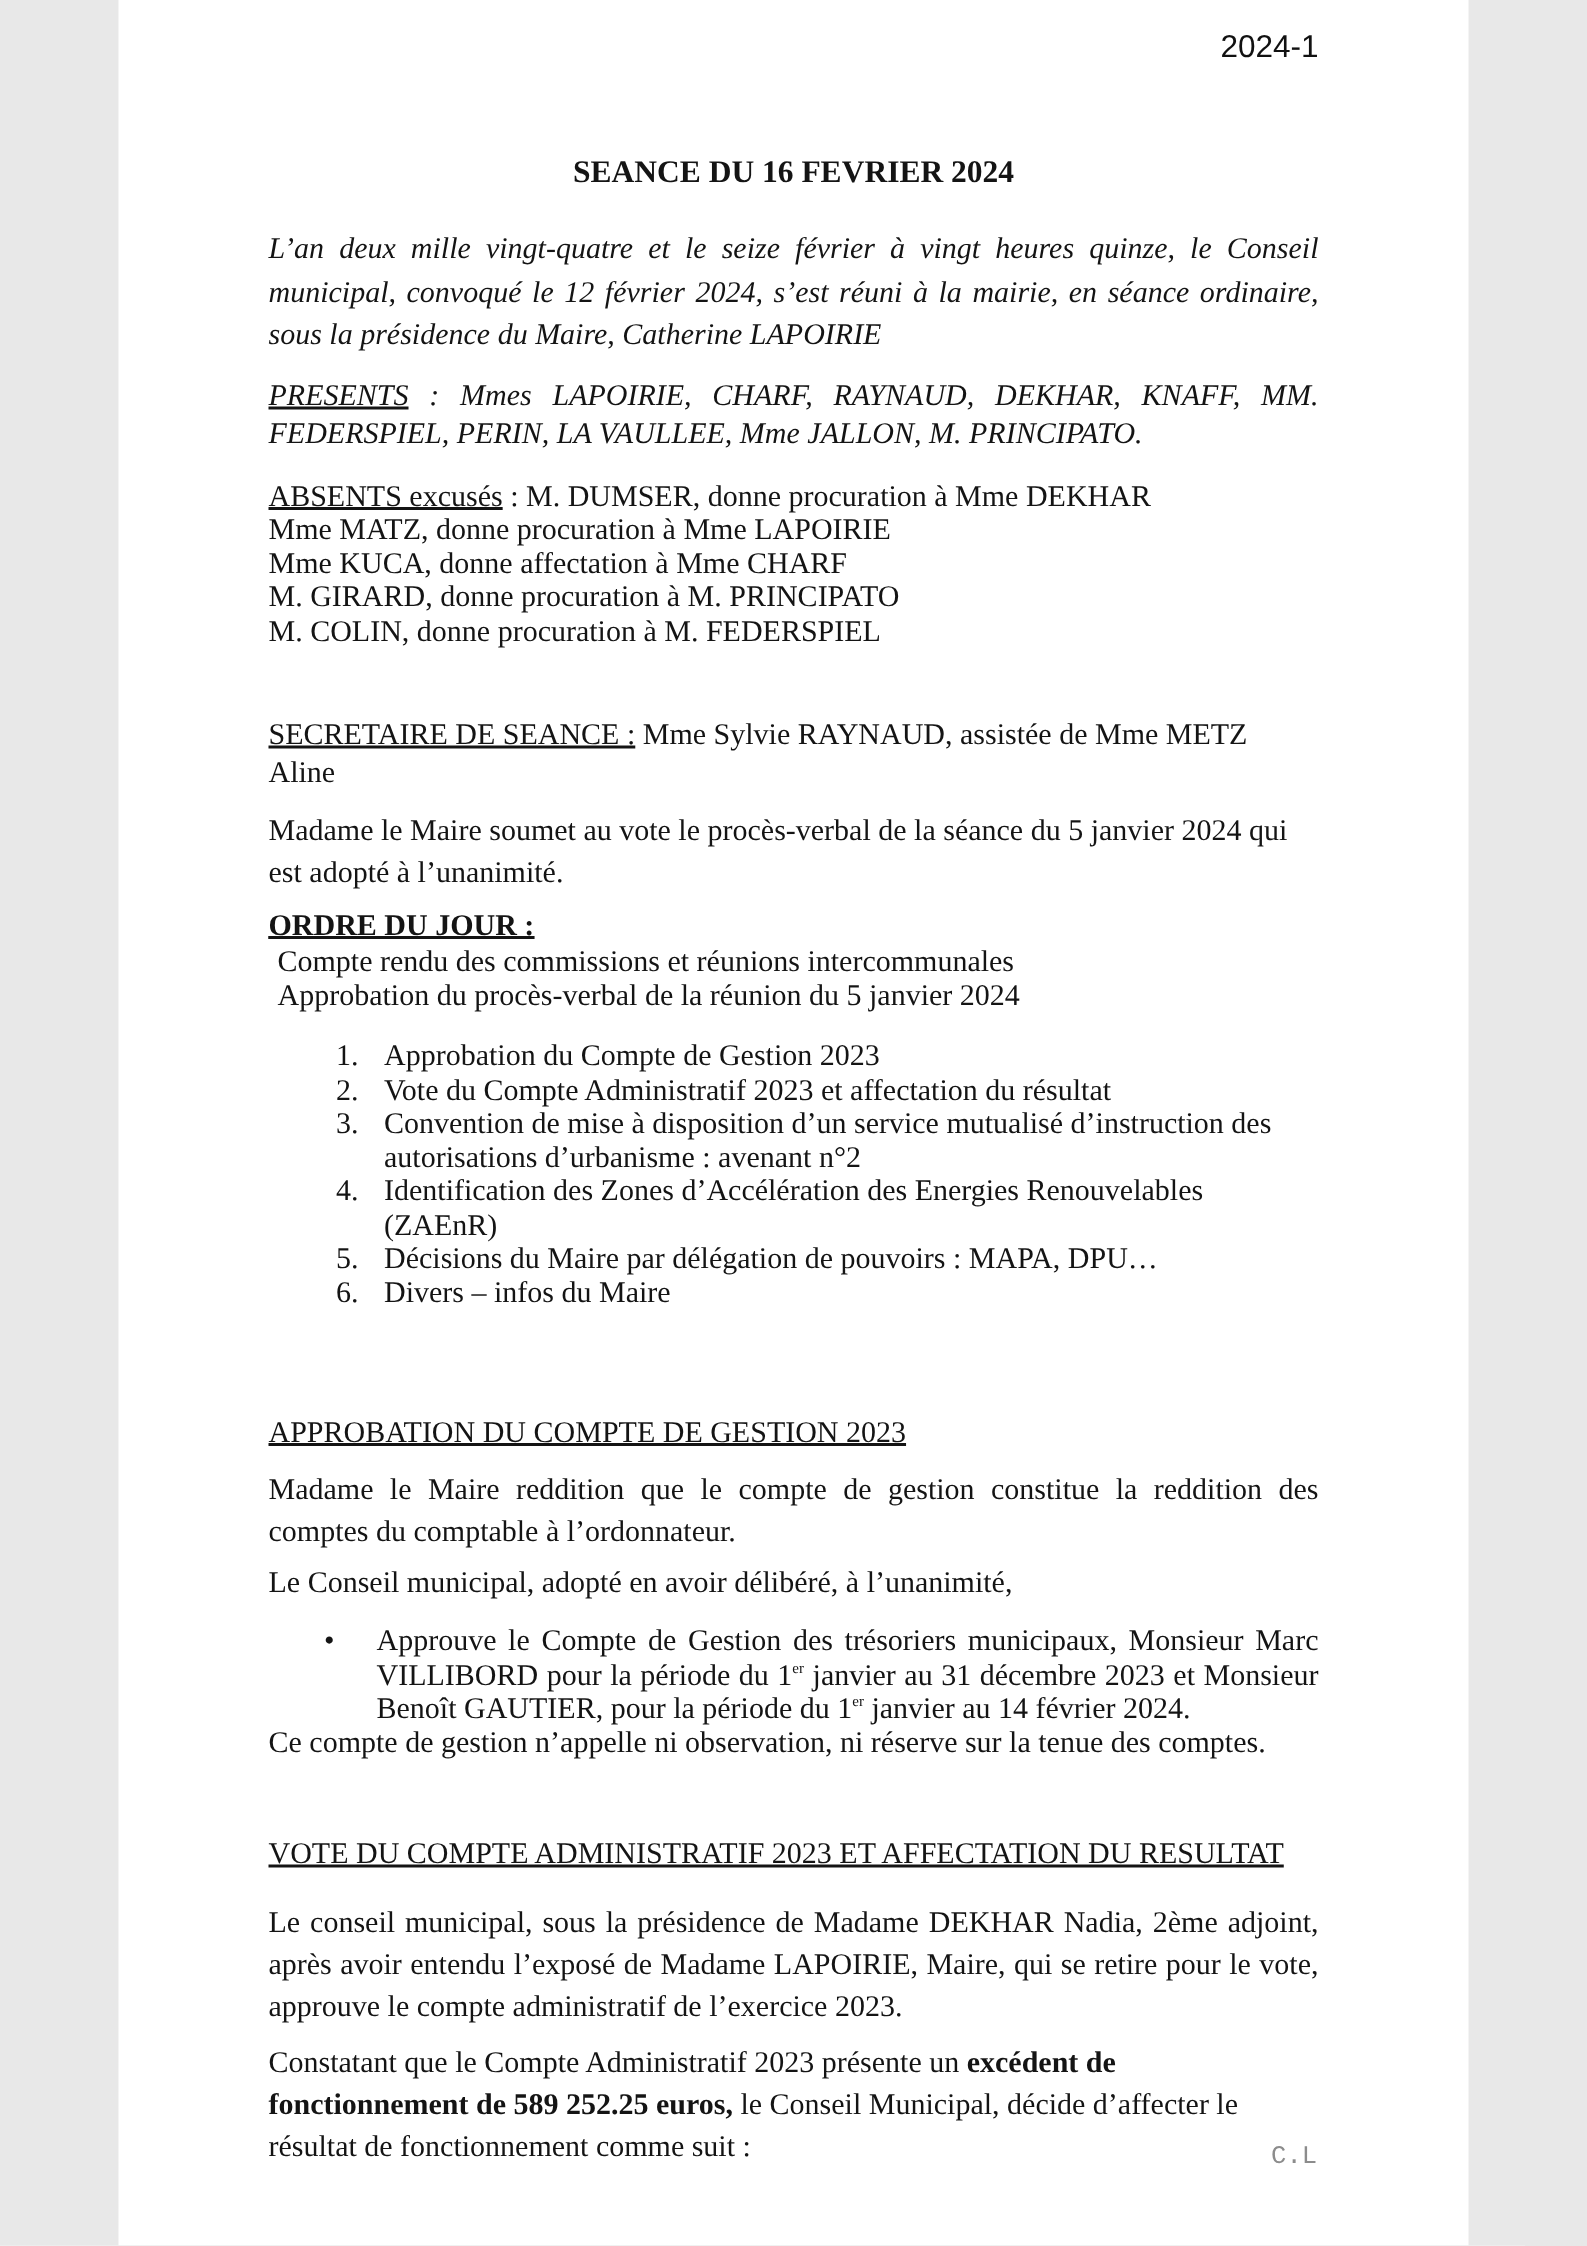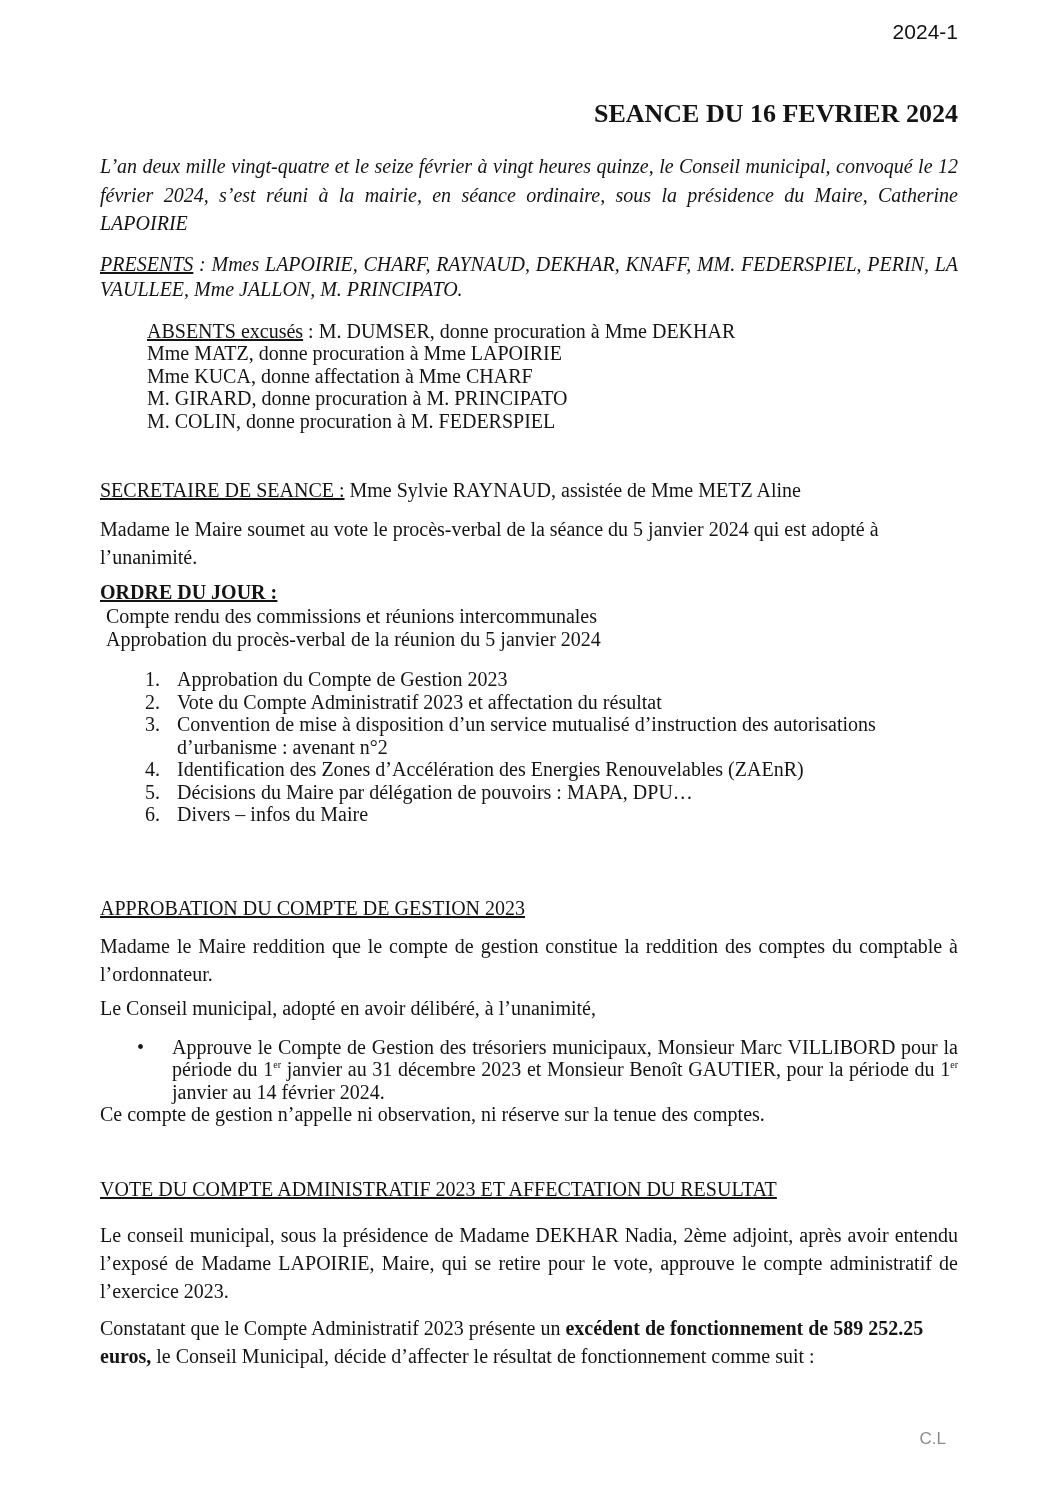--- a/index.html
+++ b/index.html
@@ -2,60 +2,60 @@
 <html lang="fr"><head>
 <meta charset="utf-8">
 <style>
   html, body {
     margin: 0;
     padding: 0;
     background: #e8e8e8;
   }
   .page {
     position: relative;
-    width: 1058px;
+    width: 900px;
     height: 1497px;
     margin: 0 auto;
     background: #ffffff;
     box-sizing: border-box;
     padding: 20px 100px 0 100px;
     font-family: "Liberation Serif", "DejaVu Serif", serif;
     font-size: 20px;
     color: #141414;
     overflow: hidden;
   }
   .page-number {
     font-family: "Liberation Sans", "DejaVu Sans", sans-serif;
     font-size: 21px;
     line-height: 24px;
     text-align: right;
     color: #111111;
   }
   .title {
     margin: 56px 0 0 0;
-    text-align: right;
-    font-size: 26px;
+    text-align: center;
+    font-size: 21px;
     font-weight: bold;
     line-height: 28px;
   }
   p { margin: 0; }
   .para  { line-height: 28px; }
   .intro {
     margin-top: 24px;
     font-style: italic;
     line-height: 28.5px;
     text-align: justify;
   }
   .presents {
     margin-top: 14px;
     line-height: 25px;
     text-align: justify;
     font-style: italic;
   }
-  .absents { margin-top: 18px; margin-left: 47px; }
+  .absents { margin-top: 18px; }
   .tight   { line-height: 22.5px; }
   .u  { text-decoration: underline; }
   .bu { font-weight: bold; text-decoration: underline; }
   .secretaire { margin-top: 46px; line-height: 25px; }
   .pv         { margin-top: 12px; }
   .ordre-label { margin-top: 9px; line-height: 25px; text-decoration: underline; }
   .pre-items   { padding-left: 6px; }
   .olist  { margin-top: 18px; }
   .oli    { display: flex; line-height: 22.5px; }
   .oli .num   { flex: none; margin-left: 45px; width: 32px; }
@@ -69,22 +69,22 @@
   .bullet-text   { flex: 1; text-align: justify; }
   .g-para3 { margin-top: 0; }
   .vote-heading { margin-top: 51px; }
   .v-para1 { margin-top: 19px; text-align: justify; }
   .v-para2 { margin-top: 9px; }
   .bold { font-weight: bold; }
   sup { vertical-align: super; font-size: 10px; line-height: 0; }
   .footer-initials {
     position: absolute;
     top: 1429px;
-    right: 112px;
-    font-family: Liberation Sans, sans-serif;
+    right: 101px;
+    font-family: Liberation Mono, monospace;
     font-size: 17px;
     color: #8c8c8c;
   }
 </style>
 </head>
 <body>
 
 <div class="page">
 
   <div class="page-number">2024-1</div>

